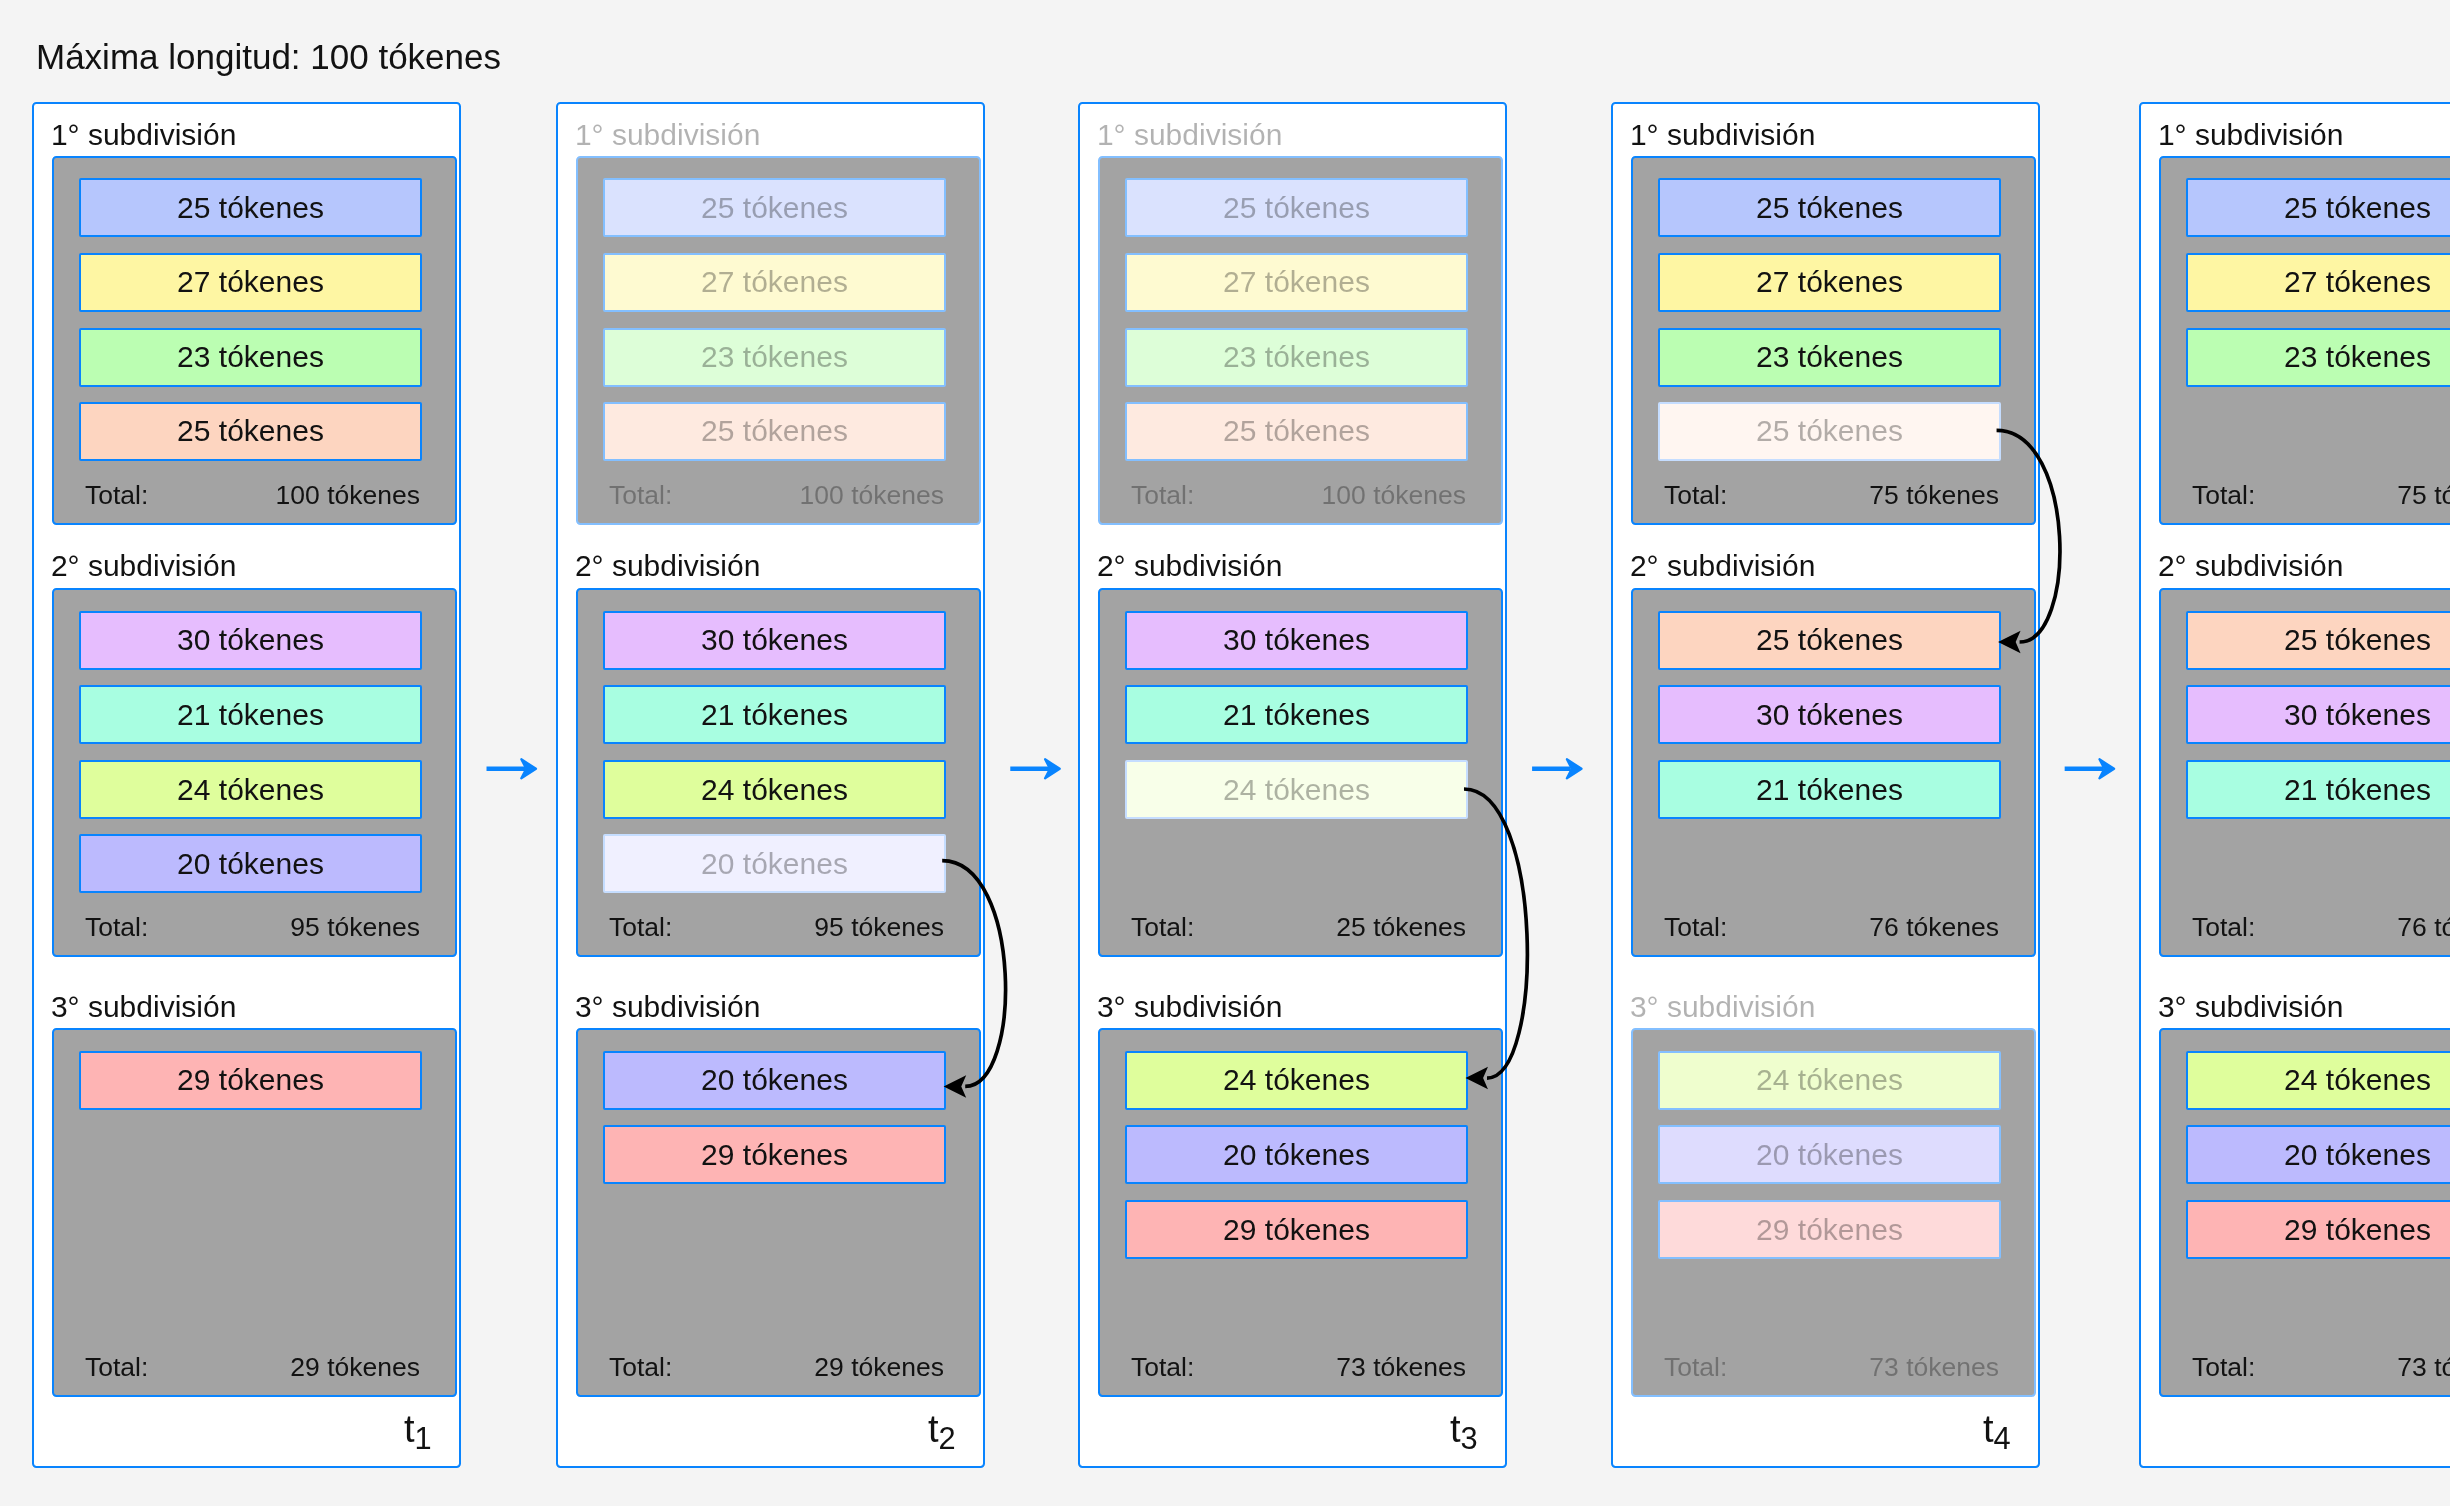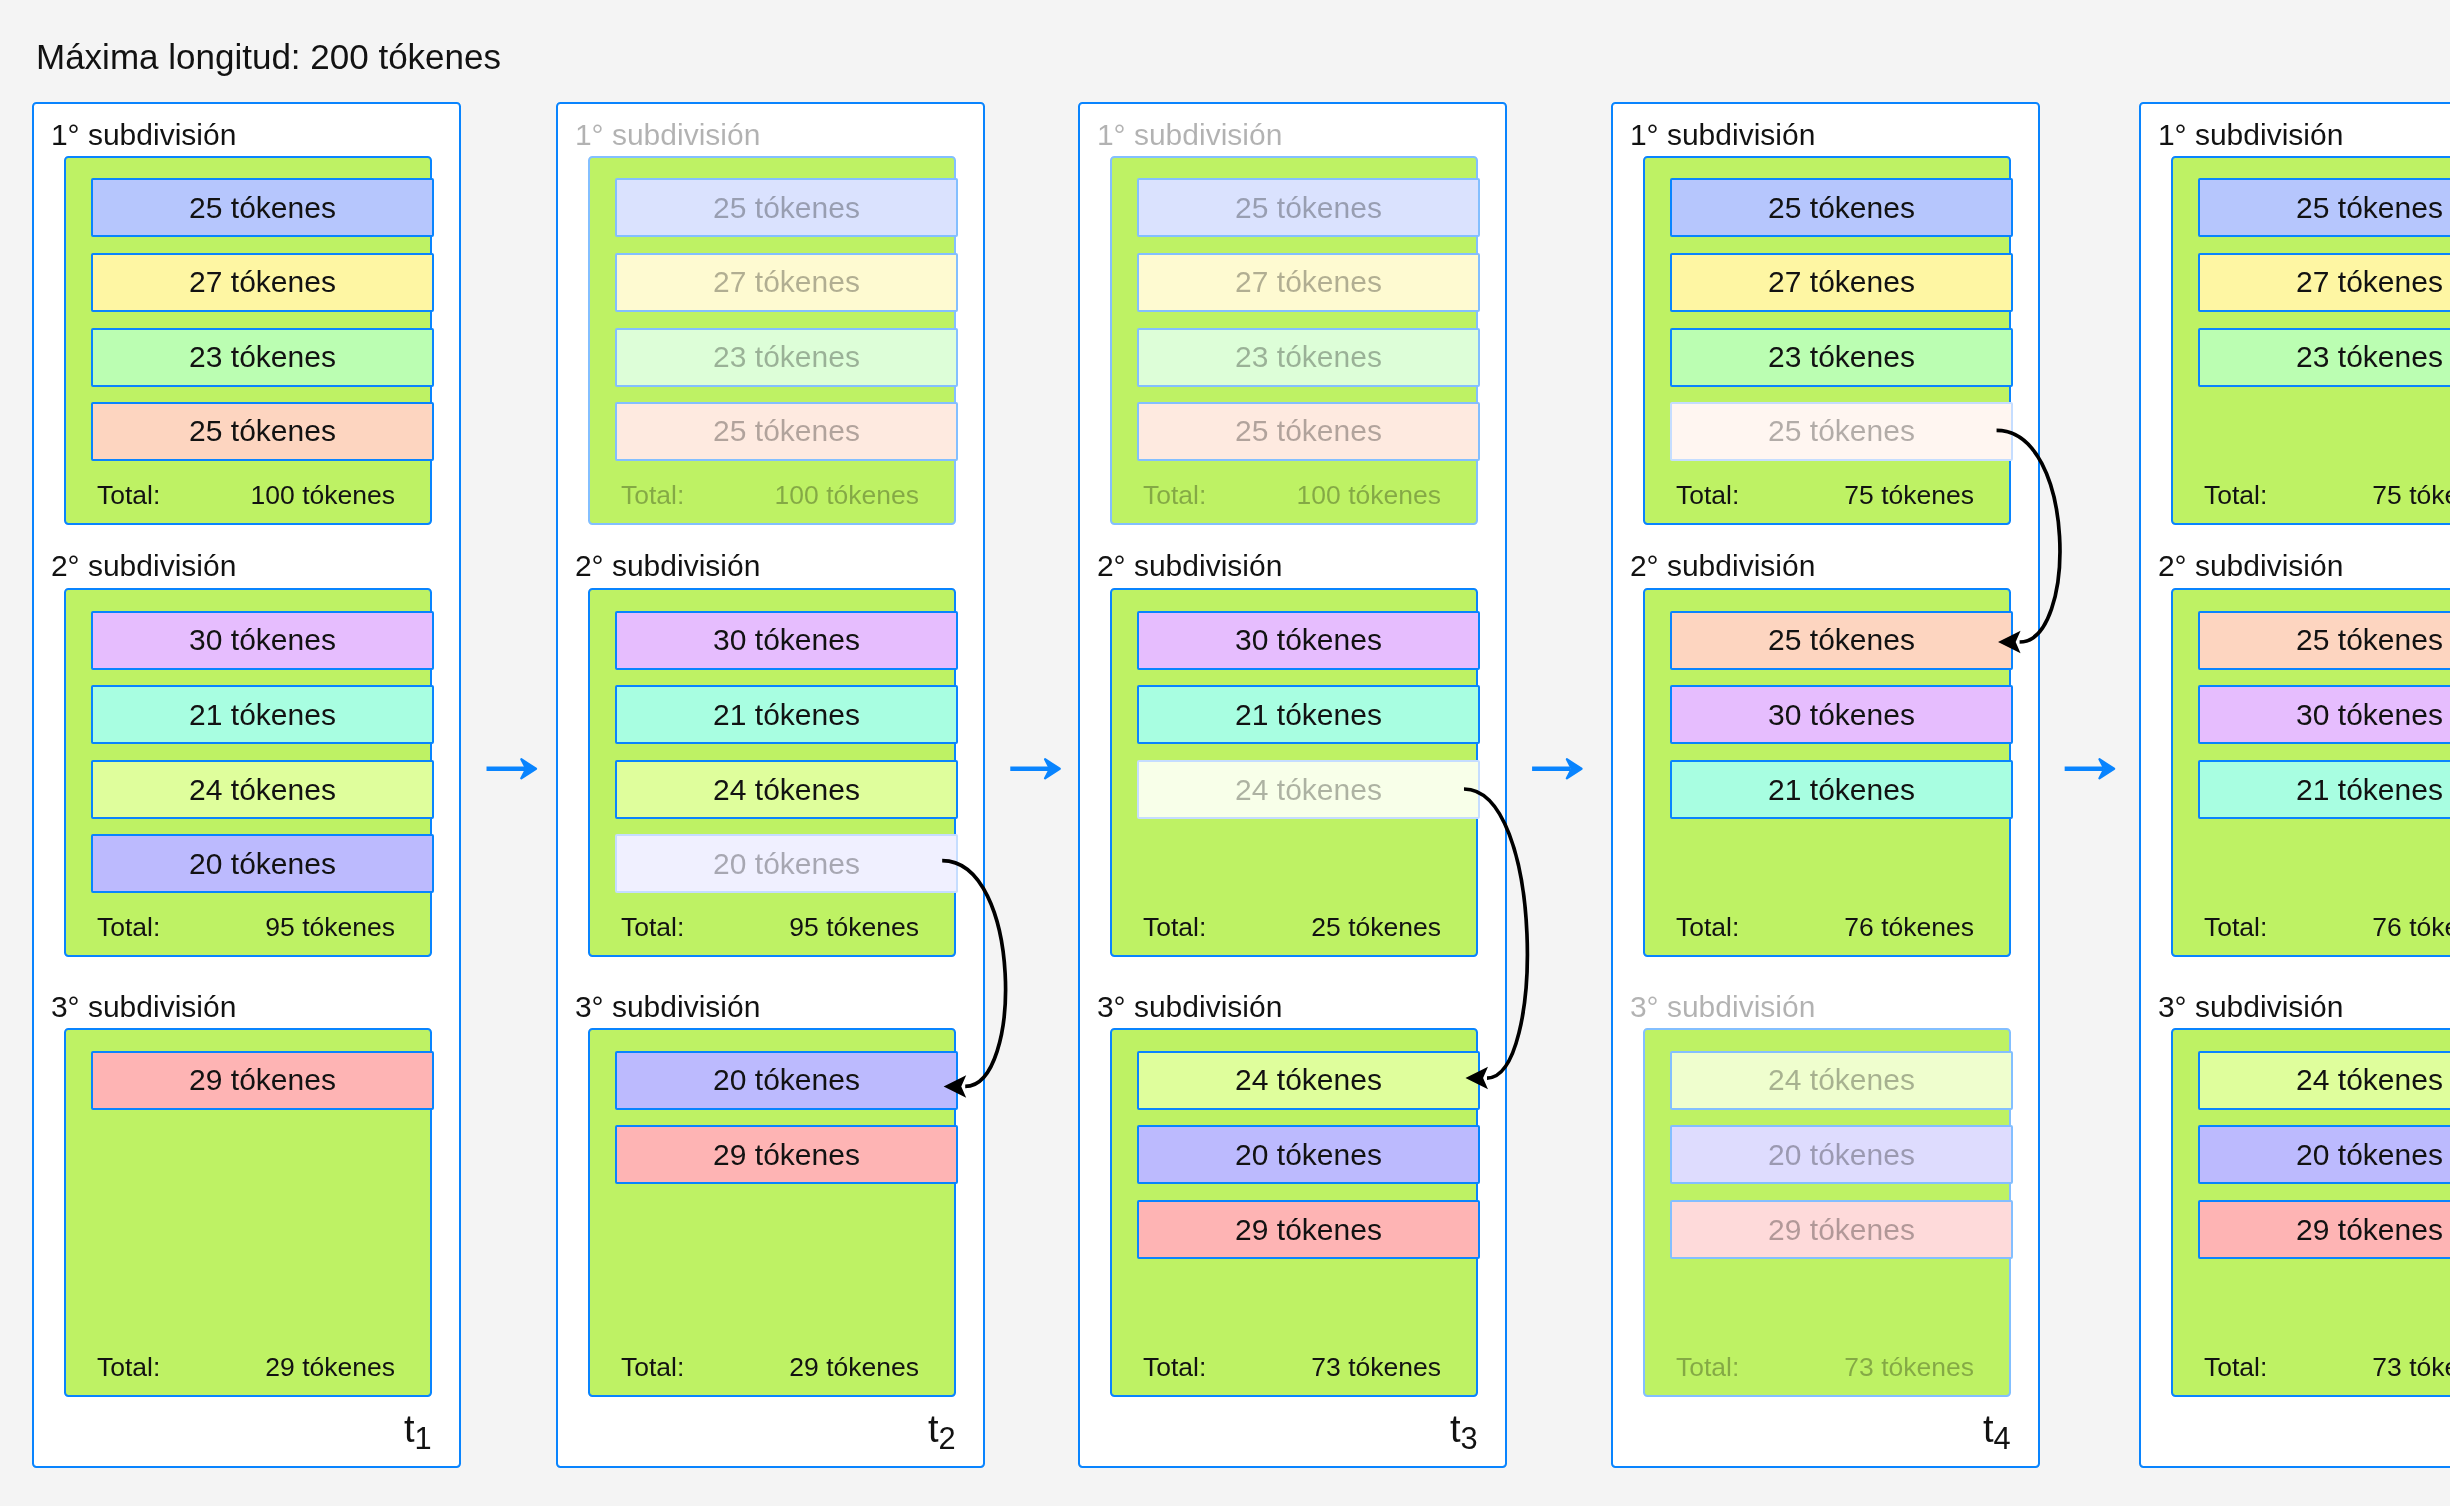--- a/index.html
+++ b/index.html
@@ -24,22 +24,22 @@
     position:absolute;top:102px;width:425px;height:1362px;
     background:#ffffff;border:2.7px solid var(--accent);border-radius:4.4px;
   }
 
   .subdivision{position:absolute;left:14px;width:393px;}
   .sub-title{
     position:absolute;left:2.9px;top:0;font-size:30px;line-height:41px;
     white-space:nowrap;color:#121212;
   }
   .sub-panel{
-    position:absolute;left:16px;width:368px;height:369px;box-sizing:border-box;
-    border:2.5px solid var(--accent);border-radius:4.4px;background:#bef264;
+    position:absolute;left:4px;width:405px;height:369px;box-sizing:border-box;
+    border:2.5px solid var(--accent);border-radius:4.4px;background:#a3a3a3;
   }
 
   .token{
     position:absolute;left:25px;width:343px;height:59px;box-sizing:border-box;
     border:2.5px solid var(--accent);border-radius:2px;
     display:flex;align-items:center;justify-content:center;
     font-size:30px;line-height:1;color:#121212;
   }
 
   .total-row{
@@ -66,21 +66,21 @@
 
   .arrow-layer{position:absolute;left:0;top:0;width:2609px;height:1507px;overflow:visible;}
   .step-arrow-shaft{stroke:#0984fe;stroke-width:9;fill:none;stroke-linecap:butt;}
   .step-arrow-head{fill:#0984fe;stroke:#0984fe;stroke-width:4.5;stroke-linejoin:round;stroke-linecap:round;}
   .move-curve{stroke:#000000;stroke-width:7.5;fill:none;stroke-linecap:butt;}
   .move-head{fill:#000000;}
 </style>
 </head>
 <body>
 
-<div class="page-title">Máxima longitud: 200 tókenes</div>
+<div class="page-title">Máxima longitud: 100 tókenes</div>
 
 <div class="timeline">
 <div class="step-card" style="left:32px">
   <div class="subdivision" style="top:9.8px;height:411px">
     <div class="sub-title">1° subdivisión</div>
     <div class="sub-panel" style="top:42px">
       <div class="token" style="top:20.6px;background:#b6c6fd">
             <span>25 tókenes</span>
           </div>
       <div class="token" style="top:95px;background:#fef6a3">

